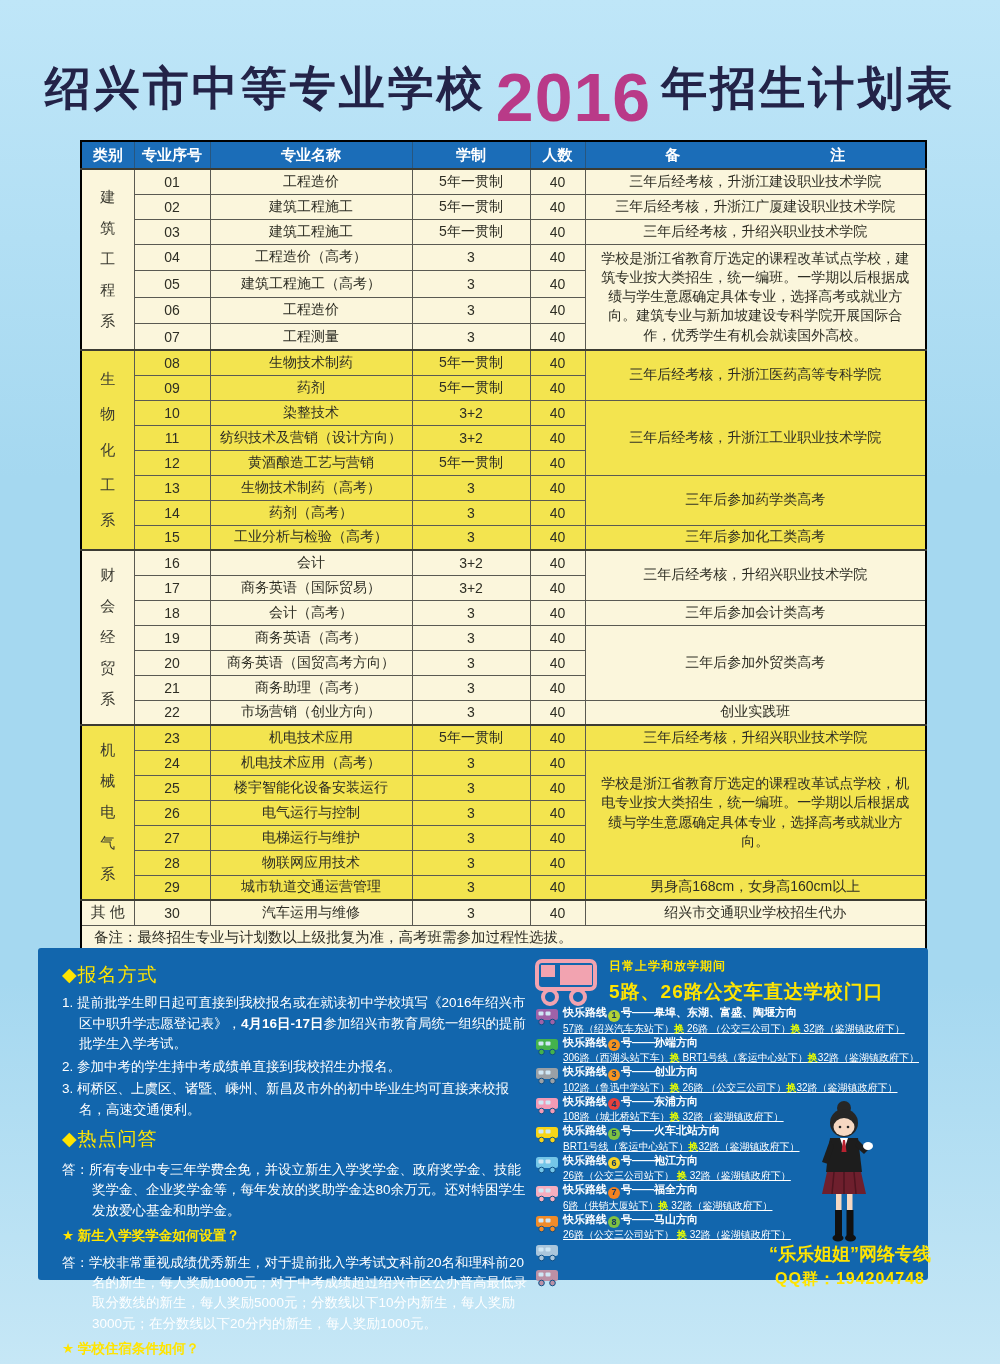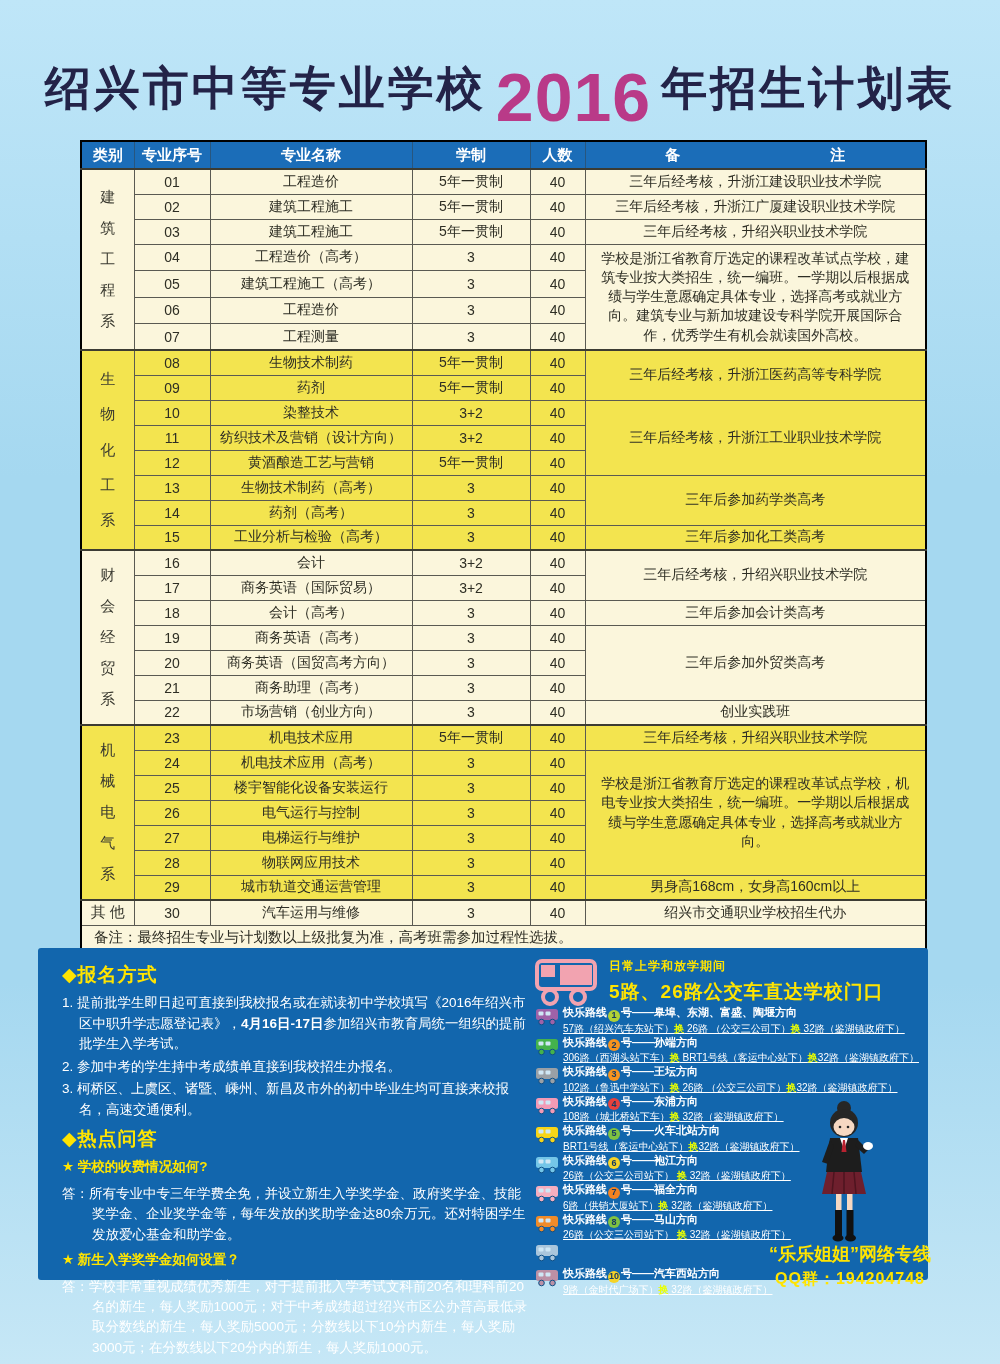--- a/index.html
+++ b/index.html
@@ -42,21 +42,21 @@
   tr.sec-start td{border-top:2px solid #3c3c33;}
   td.c-major{text-align:left;padding-left:10px;}
   td.remark-cell{text-align:left;padding-left:10px;}
   td.remark-cell.para{font-size:14px;line-height:1.38;padding:4px 9px;}
   .cat-text{font-size:15px;color:#3a3a30;font-weight:500;}
   .cat-text.vert{display:flex;flex-direction:column;justify-content:space-evenly;align-items:center;}
   tr.footer-row td{background:var(--section-cream);text-align:left;font-size:14.5px;height:26px;padding-left:12px;color:#2e2e24;}
   
   .panel{position:absolute;left:38px;top:948px;width:890px;height:332px;background:var(--panel-bg);border-radius:3px;}
   .left-col{position:absolute;left:24px;top:8px;width:470px;}
-  .h-yellow{color:var(--accent-yellow);font-weight:700;font-size:19px;margin:6px 0 5px;letter-spacing:1px;}
+  .h-yellow{color:var(--accent-yellow);font-weight:400;font-size:19px;margin:6px 0 5px;letter-spacing:1px;}
   .list-item{color:#fff;font-size:13.5px;line-height:1.52;padding-left:17px;text-indent:-17px;margin-bottom:2px;}
   .list-item b{font-weight:800;}
   .qa-q{color:var(--accent-yellow);font-weight:700;font-size:13.5px;margin-top:6px;}
   .qa-a{color:#fff;font-size:13.5px;line-height:1.5;padding-left:30px;text-indent:-30px;margin-top:8px;}
   
   .bus-header{position:absolute;left:497px;top:10px;display:flex;gap:12px;align-items:flex-start;}
   .bus-header-text .bh1{color:var(--accent-yellow);font-size:12px;font-weight:800;letter-spacing:1px;}
   .bus-header-text .bh2{color:var(--accent-yellow);font-size:19px;font-weight:800;margin-top:4px;letter-spacing:1px;}
   
   .routes{position:absolute;left:497px;top:58px;width:395px;}
@@ -347,21 +347,20 @@
 
   <div class="left-col">
     <div class="h-yellow">◆报名方式</div>
     <div>
         <div class="list-item"><span>1. 提前批学生即日起可直接到我校报名或在就读初中学校填写《2016年绍兴市区中职升学志愿登记表》，</span><b>4月16日-17日</b><span>参加绍兴市教育局统一组织的提前批学生入学考试。</span></div>
         <div class="list-item"><span>2. 参加中考的学生持中考成绩单直接到我校招生办报名。</span></div>
         <div class="list-item"><span>3. 柯桥区、上虞区、诸暨、嵊州、新昌及市外的初中毕业生均可直接来校报名，高速交通便利。</span></div>
       </div>
     <div class="h-yellow">◆热点问答</div>
     <div>
-        <div class="qa-q">★ 学校的收费情况如何?</div>
         <div class="qa-a">答：所有专业中专三年学费全免，并设立新生入学奖学金、政府奖学金、技能奖学金、企业奖学金等，每年发放的奖助学金达80余万元。还对特困学生发放爱心基金和助学金。</div>
         <div class="qa-q">★ 新生入学奖学金如何设置？</div>
         <div class="qa-a">答：学校非常重视成绩优秀新生，对于提前批入学考试文科前20名和理科前20名的新生，每人奖励1000元；对于中考成绩超过绍兴市区公办普高最低录取分数线的新生，每人奖励5000元；分数线以下10分内新生，每人奖励3000元；在分数线以下20分内的新生，每人奖励1000元。</div>
         <div class="qa-q">★ 学校住宿条件如何？</div>
       </div>
   </div>
 
   <div class="bus-header">
     <span>
       <svg width="62" height="48" viewBox="0 0 62 48">
@@ -407,21 +406,21 @@
       </div>
       <div class="route">
         <span class="route-bus"><svg width="24" height="19" viewBox="0 0 24 19">
             <rect x="1" y="2" width="22" height="11" rx="2.5" fill="#9aa0a6"></rect>
             <rect x="3.5" y="4.5" width="5" height="4" rx="1" fill="#cfe7f5"></rect>
             <rect x="10.5" y="4.5" width="5" height="4" rx="1" fill="#cfe7f5"></rect>
             <circle cx="6.5" cy="15" r="2.8" fill="#9aa0a6" stroke="#0e4f86" stroke-width="1"></circle>
             <circle cx="17.5" cy="15" r="2.8" fill="#9aa0a6" stroke="#0e4f86" stroke-width="1"></circle>
           </svg></span>
         <div class="route-text">
-          <div class="route-title"><span>快乐路线</span><span class="badge" style="background: rgb(247, 148, 30);">3</span><span>号——王坛方向</span></div>
+          <div class="route-title"><span>快乐路线</span><span class="badge" style="background: rgb(247, 148, 30);">3</span><span>号——创业方向</span></div>
           <div class="route-detail"><span>102路（鲁迅中学站下）</span><span class="hl">换</span><span> 26路 （公交三公司下）</span><span class="hl">换</span><span>32路（鉴湖镇政府下）</span></div>
         </div>
       </div>
       <div class="route">
         <span class="route-bus"><svg width="24" height="19" viewBox="0 0 24 19">
             <rect x="1" y="2" width="22" height="11" rx="2.5" fill="#f39ab5"></rect>
             <rect x="3.5" y="4.5" width="5" height="4" rx="1" fill="#cfe7f5"></rect>
             <rect x="10.5" y="4.5" width="5" height="4" rx="1" fill="#cfe7f5"></rect>
             <circle cx="6.5" cy="15" r="2.8" fill="#f39ab5" stroke="#0e4f86" stroke-width="1"></circle>
             <circle cx="17.5" cy="15" r="2.8" fill="#f39ab5" stroke="#0e4f86" stroke-width="1"></circle>
@@ -493,24 +492,20 @@
           </svg></span>
       </div>
       <div class="route">
         <span class="route-bus"><svg width="24" height="19" viewBox="0 0 24 19">
             <rect x="1" y="2" width="22" height="11" rx="2.5" fill="#bb90a5"></rect>
             <rect x="3.5" y="4.5" width="5" height="4" rx="1" fill="#cfe7f5"></rect>
             <rect x="10.5" y="4.5" width="5" height="4" rx="1" fill="#cfe7f5"></rect>
             <circle cx="6.5" cy="15" r="2.8" fill="#bb90a5" stroke="#0e4f86" stroke-width="1"></circle>
             <circle cx="17.5" cy="15" r="2.8" fill="#bb90a5" stroke="#0e4f86" stroke-width="1"></circle>
           </svg></span>
-        <div class="route-text">
-          <div class="route-title"><span>快乐路线</span><span class="badge" style="background: rgb(245, 211, 39);">10</span><span>号——汽车西站方向</span></div>
-          <div class="route-detail"><span>9路（金时代广场下）</span><span class="hl">换</span><span> 32路（鉴湖镇政府下）</span></div>
-        </div>
       </div>
     </div>
 
   <div class="mascot">
     <svg width="84" height="142" viewBox="0 0 84 142">
       <circle cx="42" cy="8" r="7" fill="#262626"></circle>
       <circle cx="42" cy="23" r="14" fill="#262626"></circle>
       <ellipse cx="42" cy="27" rx="10.5" ry="9" fill="#f6d8c2"></ellipse>
       <path d="M31 22 q11 -10 22 0 q-4 -8 -11 -8 q-7 0 -11 8 z" fill="#262626"></path>
       <circle cx="38" cy="27" r="1.3" fill="#262626"></circle>

